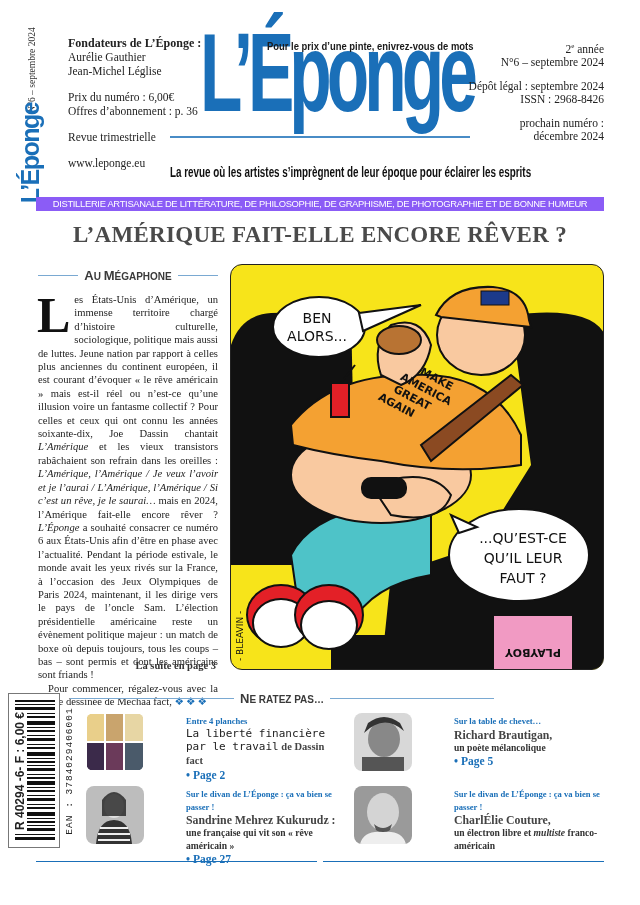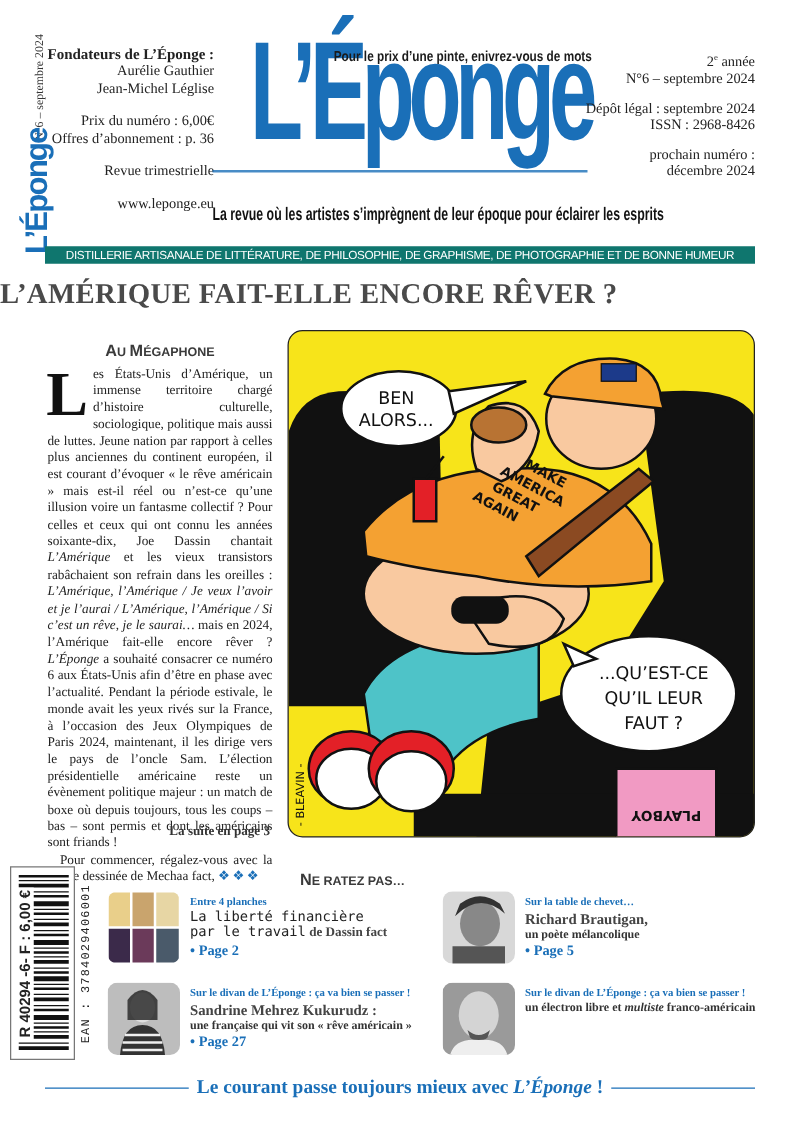--- a/index.html
+++ b/index.html
@@ -20,21 +20,21 @@
   .spine-issue {
     position: absolute; left: 22px; top: 28px; width: 20px; height: 84px;
   }
   .spine-issue span {
     position: absolute; left: 50%; top: 50%;
     transform: translate(-50%, -50%) rotate(-90deg);
     font-size: 9.5px; white-space: nowrap; color: #333;
   }
 
   
-  .founders { position: absolute; left: 38px; top: 36px; font-size: 11.5px; line-height: 14px; text-align: right; }
+  .founders { position: absolute; left: 68px; top: 36px; font-size: 11.5px; line-height: 14px; }
   .founders .title { font-weight: 700; font-size: 12px; }
   .founders .gap { height: 12px; }
 
   
   .masthead { position: absolute; left: 200px; top: 8px; width: 260px; height: 150px; }
   .masthead .logo {
     position: absolute; left: 0; top: -10px;
     font-family: "Liberation Sans", sans-serif; font-weight: 700;
     font-size: 112px; color: #1a6fb8; letter-spacing: -8px;
     transform: scaleX(0.62); transform-origin: left top;
@@ -55,34 +55,34 @@
   }
 
   
   .info { position: absolute; right: 36px; top: 40px; text-align: right; font-size: 11.5px; line-height: 13.5px; color: #222; }
   .info .gap { height: 10px; }
   .info sup { font-size: 7px; }
 
   
   .band {
     position: absolute; left: 36px; top: 197px; width: 568px; height: 14px;
-    background: #0f766e; color: #fff; text-align: center;
+    background: #8b5cf6; color: #fff; text-align: center;
     font-family: "Liberation Sans", sans-serif; font-size: 9.4px; line-height: 14px;
     white-space: nowrap; overflow: hidden; letter-spacing: -0.3px;
   }
 
   
   .headline {
-    position: absolute; left: 0; top: 222px; width: 640px; text-align: left;
+    position: absolute; left: 0; top: 222px; width: 640px; text-align: center;
     font-family: "Liberation Serif", serif; font-weight: 700; font-size: 23px; color: #4a4a4a;
     letter-spacing: 0.3px;
   }
 
   
-  .section-head { position: absolute; display: flex; align-items: center; gap: 6px; flex-direction: column; }
+  .section-head { position: absolute; display: flex; align-items: center; gap: 6px; }
   .section-head .rule { flex: 1; height: 1px; background: #7aa9d2; }
   .section-head .label {
     font-family: "Liberation Sans", sans-serif; font-weight: 700; color: #3a3a3a;
     white-space: nowrap;
   }
   .sc-big { font-size: 13px; }
   .sc-small { font-size: 10px; }
 
   
   .article {
@@ -124,21 +124,21 @@
   }
   .ean span {
     position: absolute; left: 50%; top: 50%;
     transform: translate(-50%, -50%) rotate(-90deg);
     font-family: "Liberation Mono", monospace; font-size: 9.5px; white-space: nowrap; letter-spacing: 1px;
   }
 
   
   .teaser { position: absolute; display: flex; gap: 8px; }
   .teaser .thumb { width: 58px; height: 58px; border-radius: 8px; overflow: hidden; flex-shrink: 0; }
-  .teaser .txt { font-size: 10px; line-height: 12.5px; padding-top: 2px; }
+  .teaser .txt { font-size: 10px; line-height: 12.5px; padding-top: 2px; margin-left: 34px; }
   .teaser .kicker { color: #1a6fb8; font-weight: 700; font-size: 8.6px; }
   .teaser .name { font-weight: 700; font-size: 11.8px; color: #444; line-height: 14px; }
   .teaser .comicfont { font-family: "DejaVu Sans Mono", monospace; font-weight: 400; font-size: 11px; color: #222; }
   .teaser .desc { font-size: 9.6px; color: #333; font-weight: 700; }
   .teaser .page { color: #1a6fb8; font-weight: 700; font-size: 11.5px; line-height: 14px; }
 
   
   .footer { position: absolute; left: 36px; top: 861px; width: 568px; display: flex; align-items: center; gap: 6px; }
   .footer .rule { flex: 1; height: 1px; background: #1a6fb8; }
   .footer .label { color: #1a6fb8; font-weight: 700; font-size: 15.5px; white-space: nowrap; }
@@ -373,21 +373,21 @@
   <div class="thumb">
     <svg width="58" height="58" viewBox="0 0 58 58">
       <rect width="58" height="58" fill="#9a9a9a"></rect>
       <ellipse cx="29" cy="26" rx="16" ry="19" fill="#d4d4d4"></ellipse>
       <path d="M20 38 Q29 46 38 38 L36 44 Q29 50 22 44 Z" fill="#555"></path>
       <path d="M6 58 Q10 44 29 46 Q48 44 52 58 Z" fill="#eee"></path>
     </svg>
   </div>
   <div class="txt">
     <div class="kicker">Sur le divan de L’Éponge : ça va bien se passer !</div>
+    <div class="name">CharlÉlie Couture,</div>
     <div class="desc"><span>un électron libre et </span><i>multiste</i><span> franco-américain</span></div>
   </div>
 </div>
 
 <div class="footer">
   <div class="rule"></div>
-  <div class="label"><span>Le courant passe toujours mieux avec </span><i>L’Éponge</i><span> !</span></div>
   <div class="rule"></div>
 </div>
 
 </body></html>

